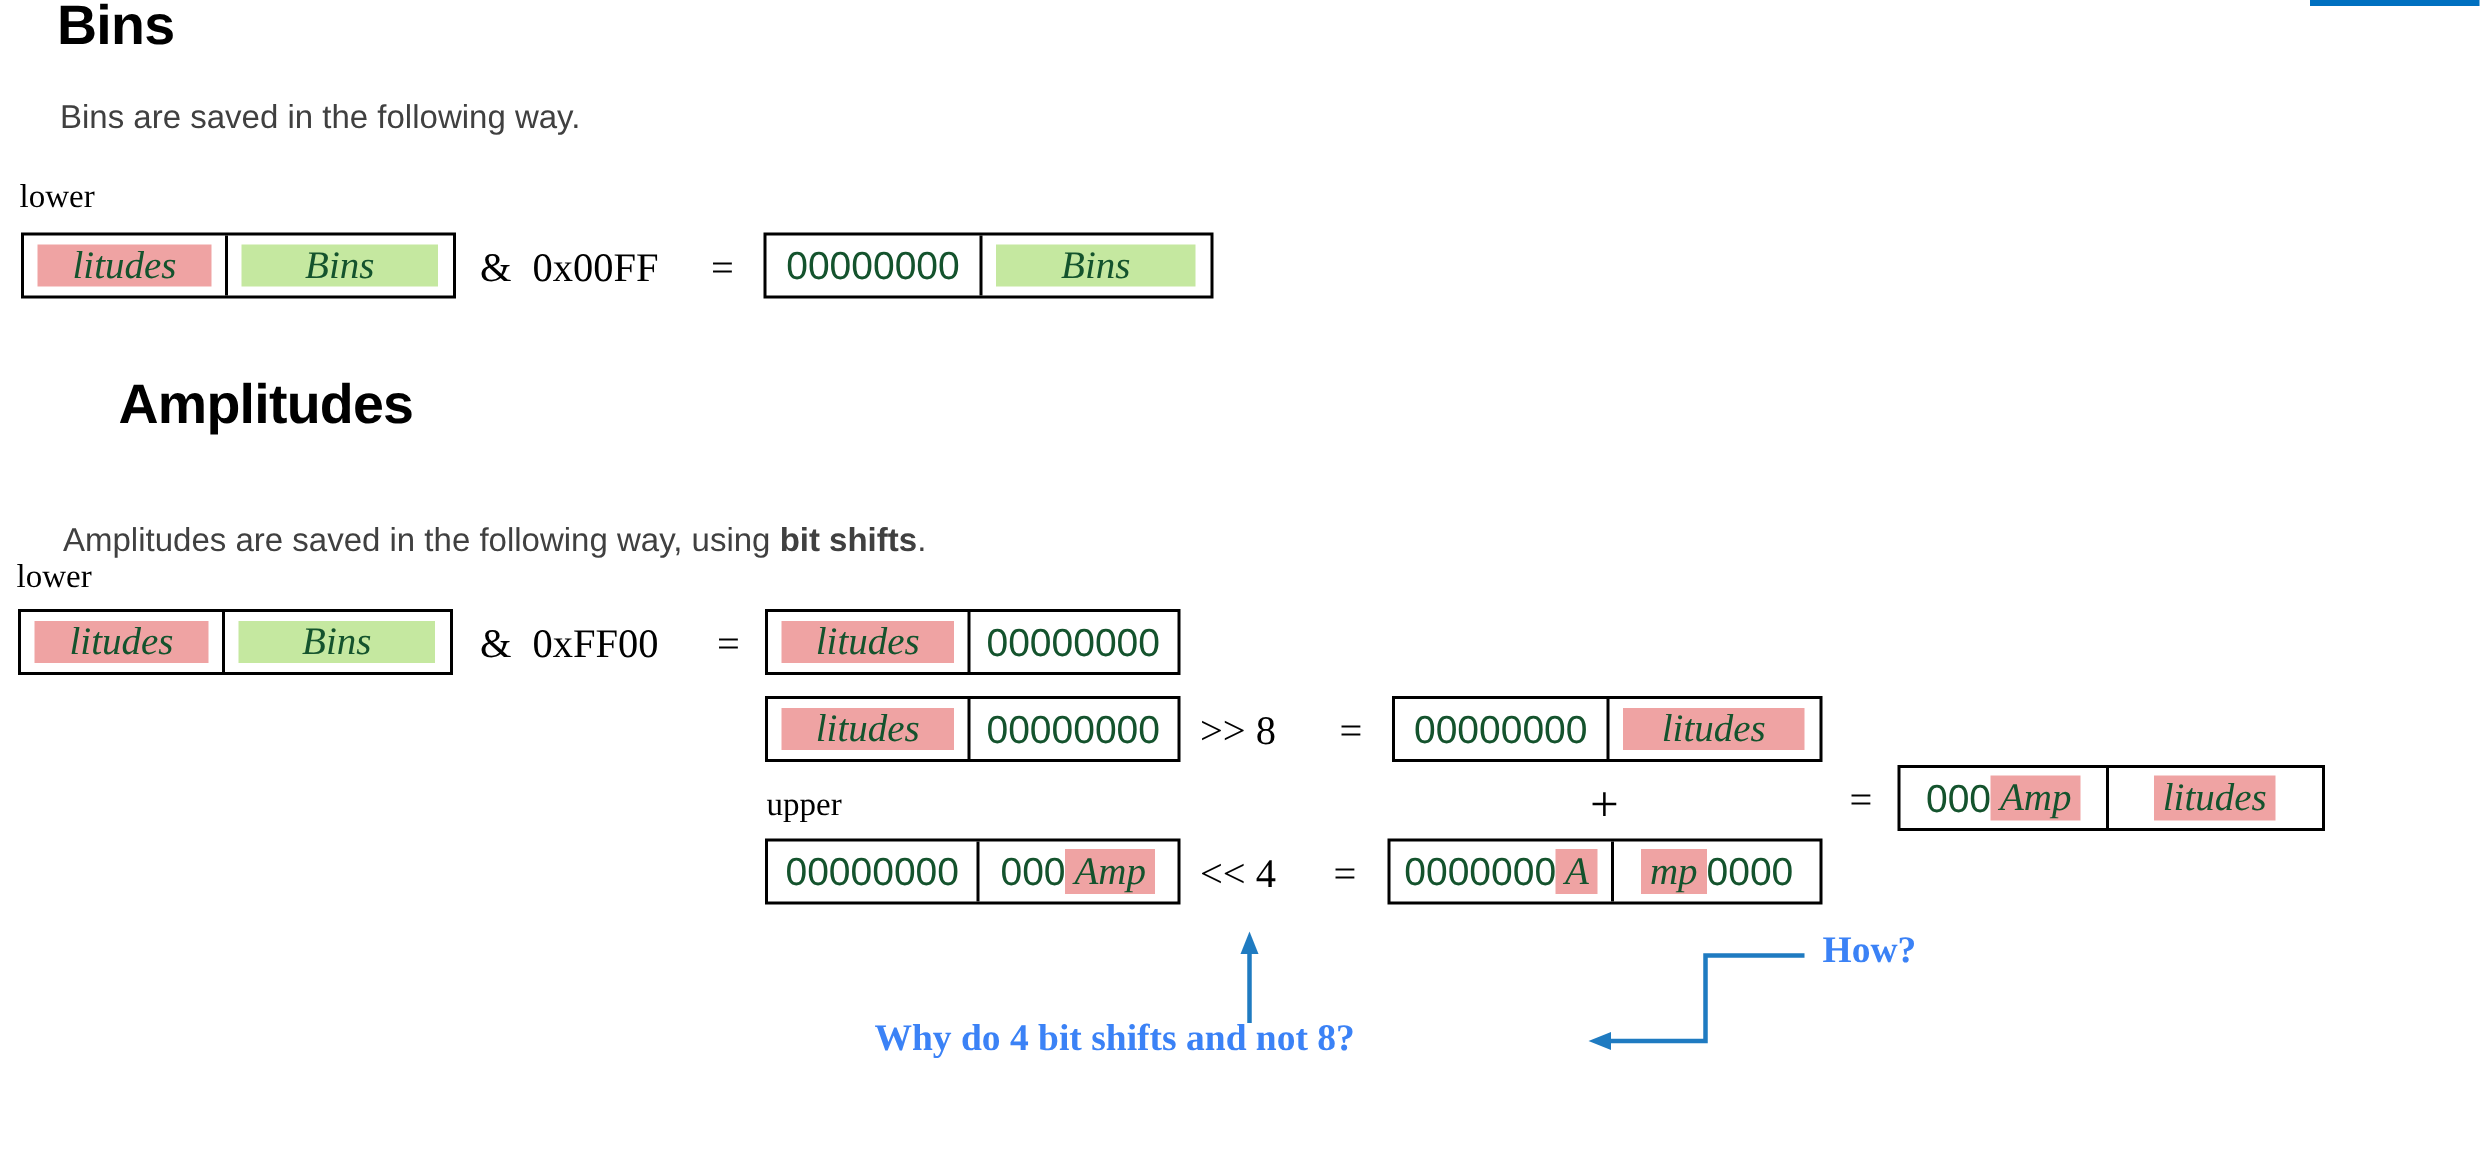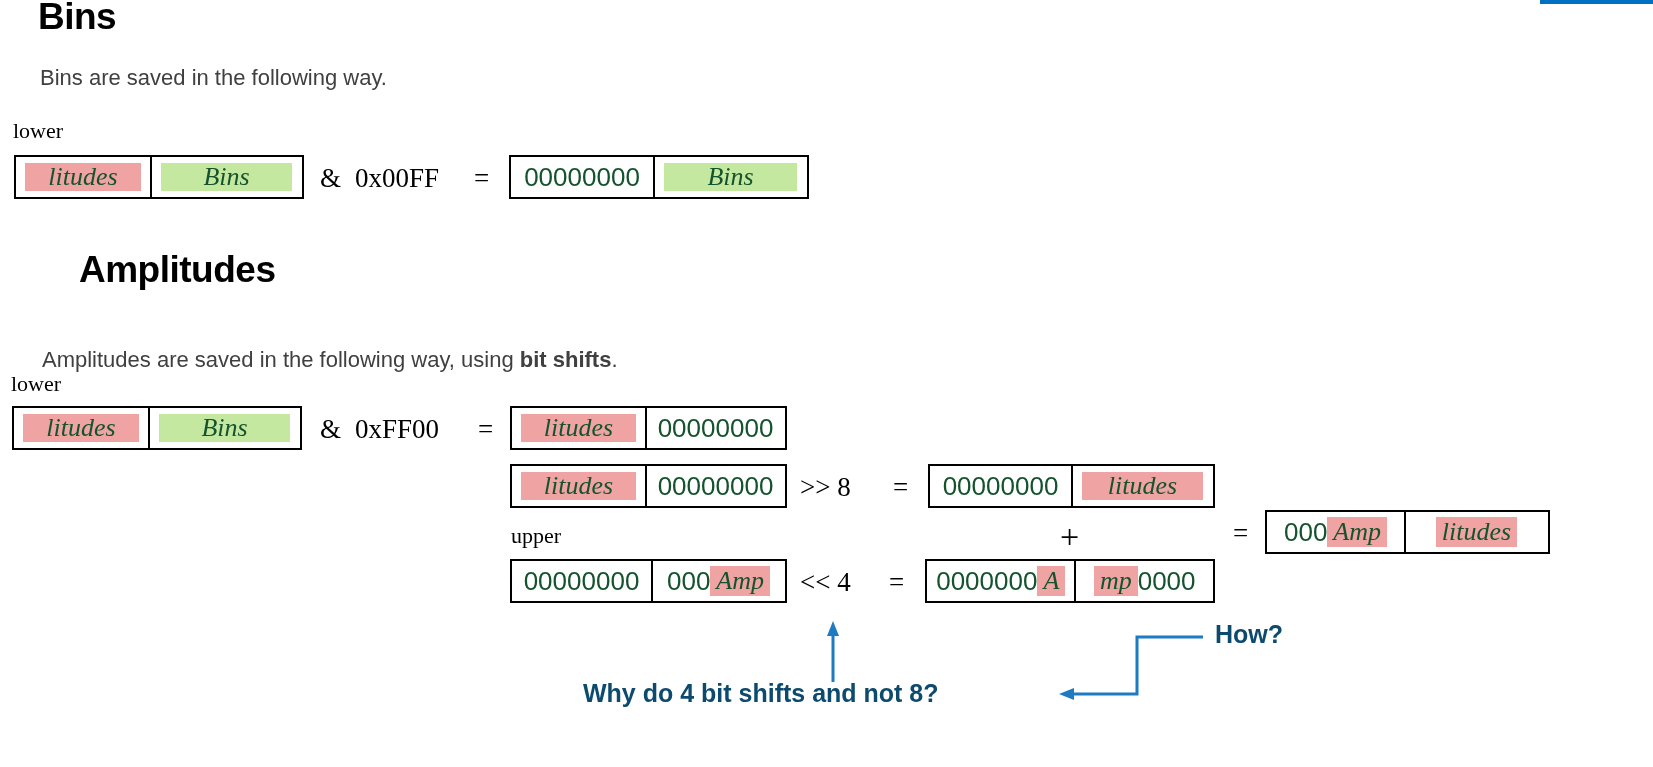--- a/index.html
+++ b/index.html
@@ -122,24 +122,24 @@
     font-family: "Liberation Serif", serif;
     font-size: 27px;
     color: #000000;
     white-space: nowrap;
   }
   .op.big { font-size: 30px; }
 
   
   .annot {
     position: absolute;
-    font-family: Liberation Sans, sans-serif;
+    font-family: Liberation Serif, serif;
     font-weight: bold;
     font-size: 25px;
-    color: #0c4a6e;
+    color: #3b82f6;
     white-space: nowrap;
   }
   svg.arrows {
     position: absolute;
     left: 0;
     top: 0;
     width: 1653px;
     height: 767px;
     pointer-events: none;
   }

